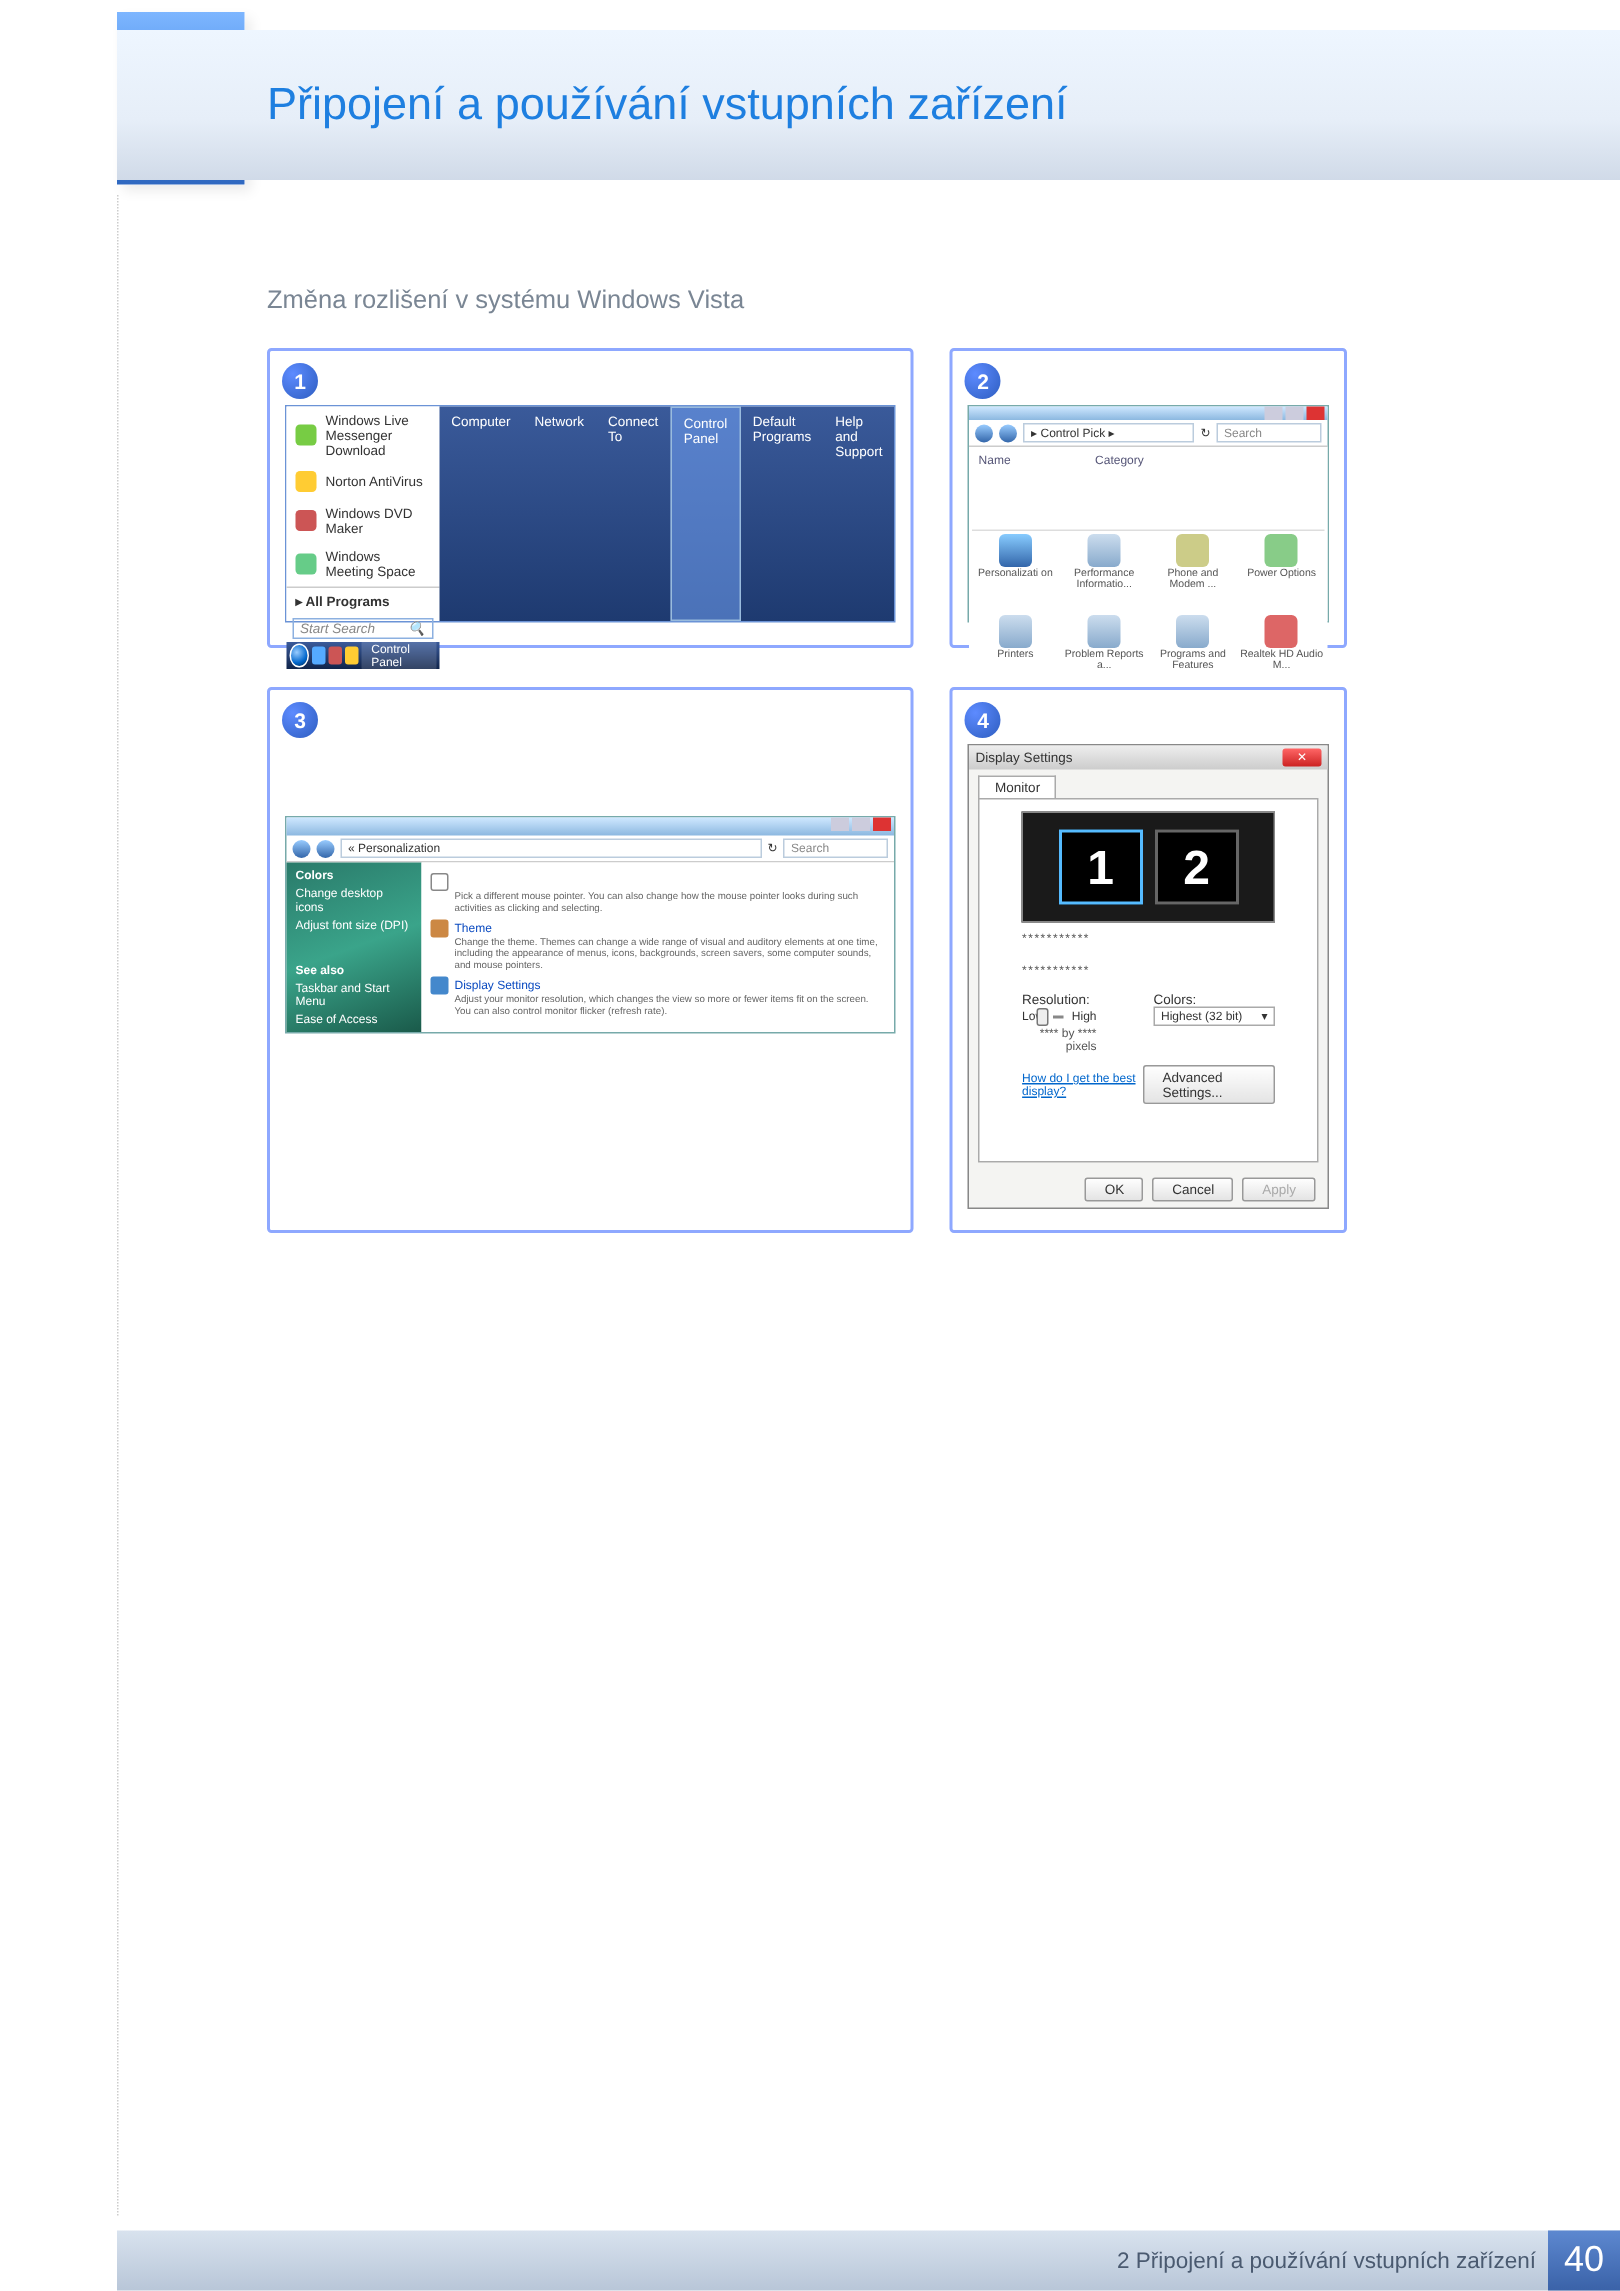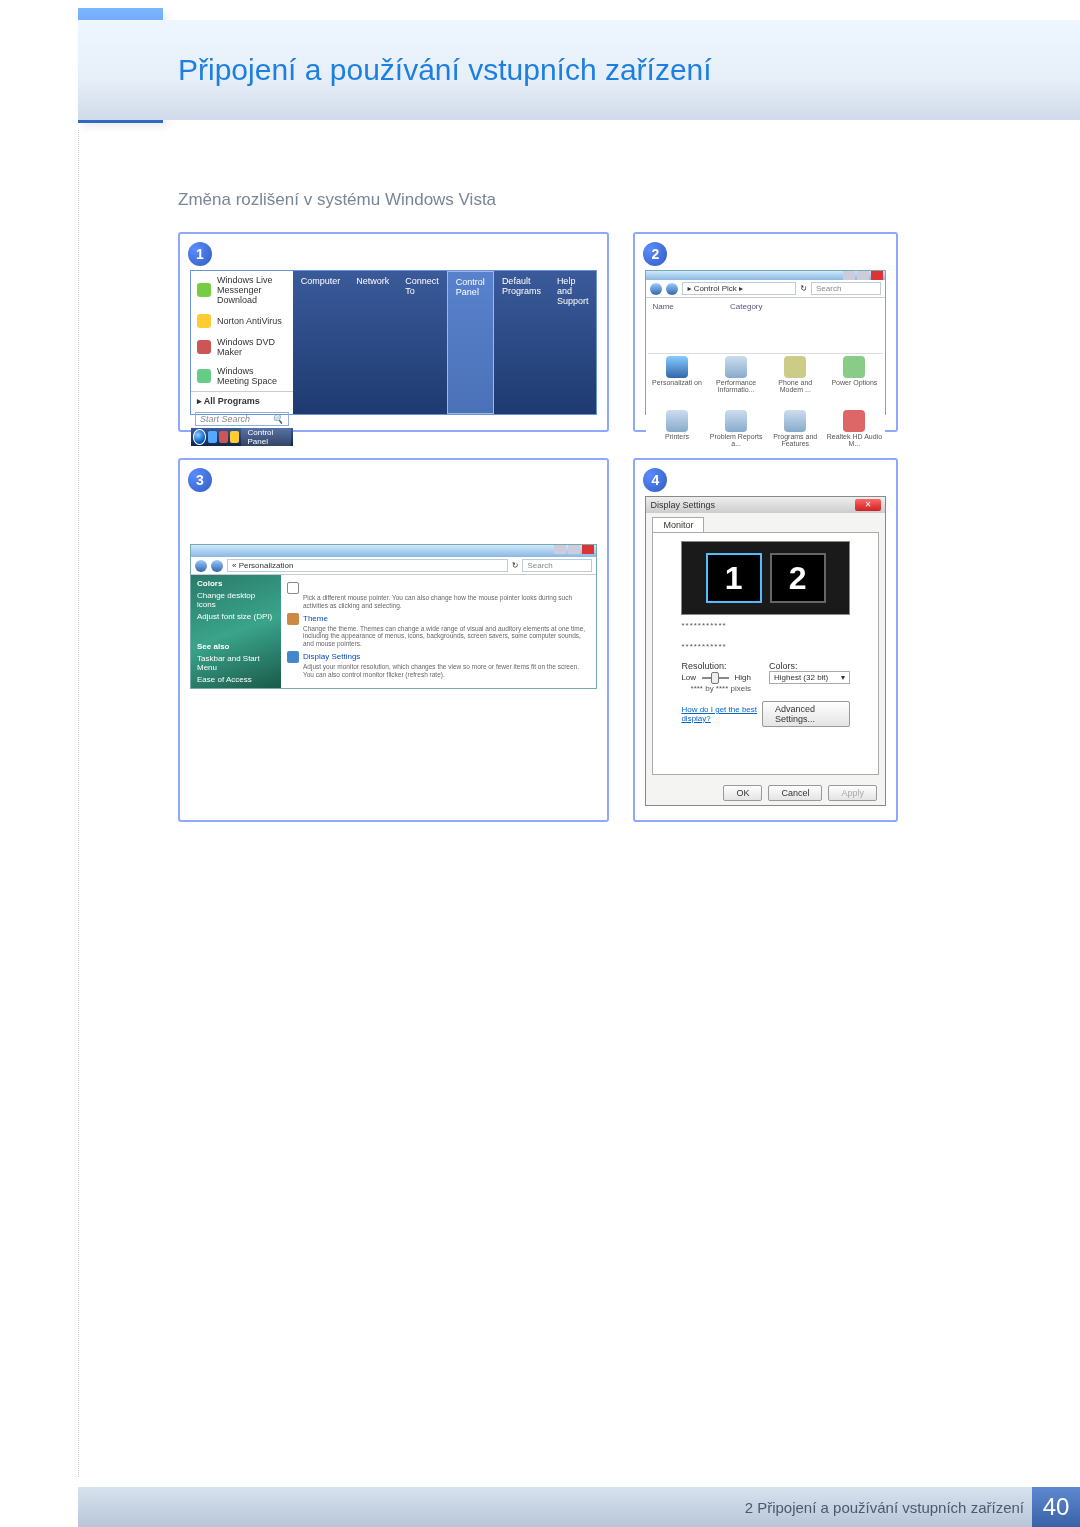--- a/index.html
+++ b/index.html
@@ -123,21 +123,21 @@
   .p4-frame { border: 1px solid #888; font-size: 9px; height: 310px; background: #f4f4f2; display: flex; flex-direction: column; }
   .p4-title { height: 16px; background: linear-gradient(180deg,#eee,#ccc); display: flex; align-items: center; padding: 0 4px; justify-content: space-between; }
   .p4-title .x { width: 26px; height: 12px; background: linear-gradient(#f66,#c22); border-radius: 2px; color: #fff; text-align: center; font-size: 8px; line-height: 12px; }
   .p4-tab { margin: 4px 6px 0; }
   .p4-tab span { display: inline-block; border: 1px solid #aaa; border-bottom: none; padding: 2px 10px; background: #fff; font-size: 9px; }
   .p4-tabbody { margin: 0 6px 6px; border: 1px solid #aaa; background: #fff; flex: 1; padding: 8px; display: flex; flex-direction: column; }
   .p4-monitors { background: #1a1a1a; height: 74px; margin: 0 20px; border: 1px solid #888; display: flex; align-items: center; justify-content: center; gap: 8px; }
   .p4-mon { width: 56px; height: 50px; background: #000; border: 2px solid #5bf; display: flex; align-items: center; justify-content: center; font-size: 32px; color: #fff; font-weight: 700; }
   .p4-mon.dim { border-color: #666; }
   .p4-checks { margin: 6px 20px; font-size: 8px; color: #555; letter-spacing: 1px; }
-  .p4-row { display: flex; margin: 4px 20px; gap: 18px; font-size: 9px; }
+  .p4-row { display: flex; margin: 4px 20px; gap: 38px; font-size: 9px; }
   .p4-col { flex: 1; }
   .p4-slider { display: flex; align-items: center; gap: 6px; font-size: 8px; margin-top: 2px; }
   .p4-track { flex: 1; height: 2px; background: #888; position: relative; }
   .p4-thumb { position: absolute; right: 10px; top: -5px; width: 8px; height: 12px; background: #eee; border: 1px solid #777; border-radius: 2px; }
   .p4-select { border: 1px solid #aaa; padding: 1px 4px; font-size: 8px; display: flex; justify-content: space-between; width: 81px; background: #fff; }
   .p4-btn { border: 1px solid #999; padding: 2px 12px; font-size: 9px; background: linear-gradient(#fefefe,#e4e4e4); border-radius: 2px; }
   .p4-linkrow { display: flex; justify-content: space-between; align-items: center; margin: 4px 20px 8px; }
   .p4-help { color: #06c; font-size: 8px; text-decoration: underline; }
   .p4-pixels { text-align: right; font-size: 8px; color: #555; margin-top: 2px; }
   .p4-footer { display: flex; justify-content: flex-end; gap: 6px; padding: 4px 8px; }

